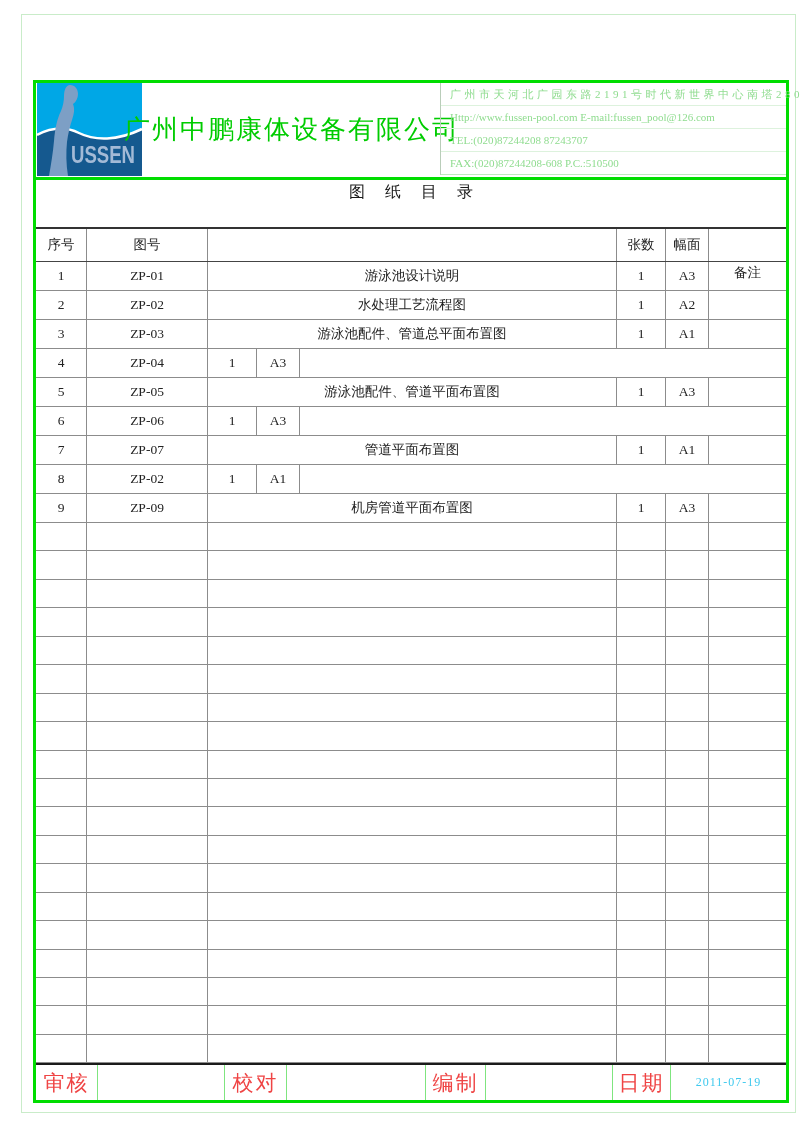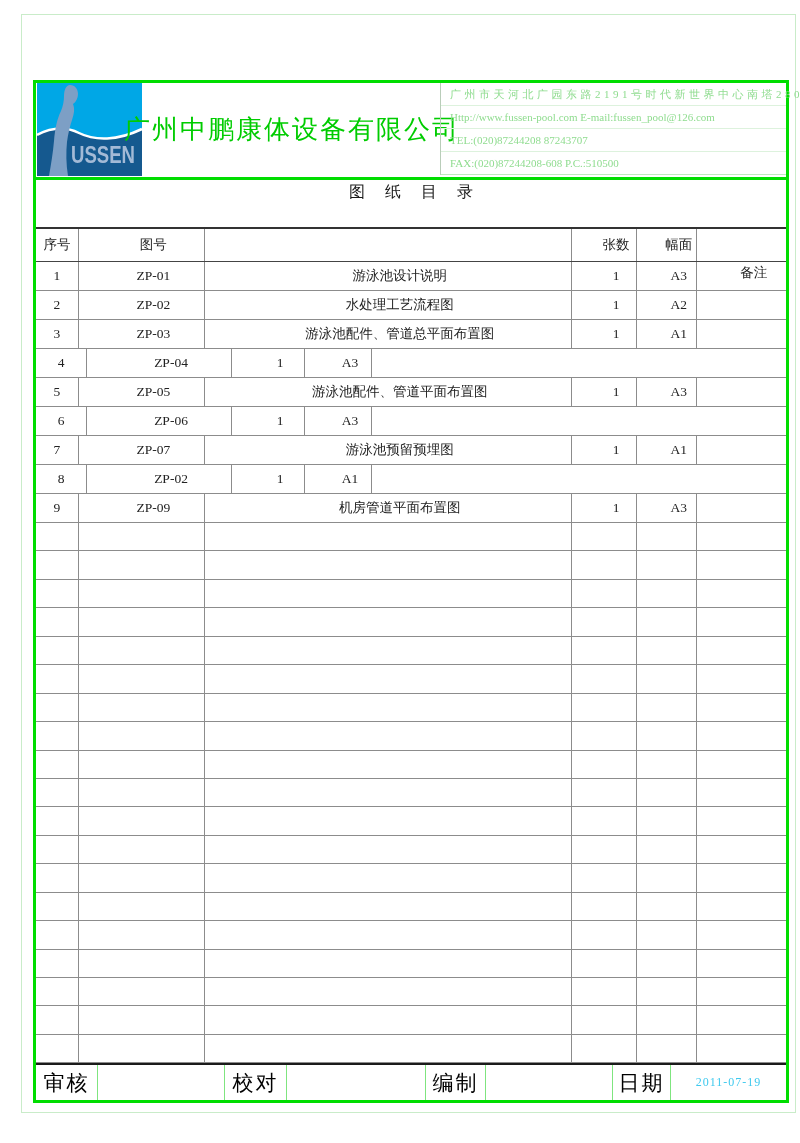--- a/index.html
+++ b/index.html
@@ -32,42 +32,42 @@
 
   
   .doc-title { position:absolute; top:99px; left:0; right:0; text-align:center;
                color:#1a1a1a; font-size:16px; letter-spacing:20px; text-indent:20px; }
 
   
   .sheet-table { position:absolute; left:0; right:0; top:144px; height:836px;
                  border-top:2px solid #333; box-sizing:border-box;
                  display:flex; flex-direction:column; overflow:hidden; }
   .t-row { display:flex; flex:none; height:28.45px; border-bottom:1px solid #8c8c8c;
-           box-sizing:border-box;gap:24px; }
+           box-sizing:border-box; }
   .t-row.head { height:33px; border-bottom:1px solid #444; }
   .t-row.content { height:29px; }
   .t-cell { border-right:1px solid #8c8c8c; box-sizing:border-box; height:100%;
             display:flex; align-items:center; justify-content:center;
             font-size:13.5px; color:#222; overflow:hidden; white-space:nowrap; }
   .t-cell:last-child { border-right:none;margin-top:28px; }
   .c-no    { width:51px; }
   .c-dno   { width:121px; }
   .c-title { width:409px; }
   .c-sheets{ width:49px; }
   .c-format{ width:43px; }
   .c-remark{ width:77px; }
 
   
   .footer-strip { position:absolute; left:0; right:0; bottom:0; height:37px;
                   border-top:2px solid #1a1a1a; box-sizing:border-box; display:flex; }
   .f-cell { border-right:1px solid #7fe57f; box-sizing:border-box;
             display:flex; align-items:center; justify-content:center;
             white-space:nowrap; overflow:hidden; }
   .f-cell:last-child { border-right:none; }
-  .f-label { color:#000000; font-size:21px; letter-spacing:2px; }
+  .f-label { color:#ef4444; font-size:21px; letter-spacing:2px; }
   .f-value { color:#222; font-size:14px; }
   .f-date  { color:#3fc9ee; font-size:12px; letter-spacing:1px; }
   .fw-review-l { width:62px; }  .fw-review-v { width:127px; }
   .fw-proof-l  { width:62px; }  .fw-proof-v  { width:139px; }
   .fw-comp-l   { width:60px; }  .fw-comp-v   { width:127px; }
   .fw-date-l   { width:58px; }  .fw-date-v   { width:115px; }
 </style>
 </head>
 <body>
 
@@ -149,21 +149,21 @@
         <div class="t-row content">
     <div class="t-cell c-no">6</div>
     <div class="t-cell c-dno">ZP-06</div>
     <div class="t-cell c-sheets">1</div>
     <div class="t-cell c-format">A3</div>
     <div class="t-cell c-remark"></div>
   </div>
         <div class="t-row content">
     <div class="t-cell c-no">7</div>
     <div class="t-cell c-dno">ZP-07</div>
-    <div class="t-cell c-title">游泳池预留预埋图</div>
+    <div class="t-cell c-title">管道平面布置图</div>
     <div class="t-cell c-sheets">1</div>
     <div class="t-cell c-format">A1</div>
     <div class="t-cell c-remark"></div>
   </div>
         <div class="t-row content">
     <div class="t-cell c-no">8</div>
     <div class="t-cell c-dno">ZP-02</div>
     <div class="t-cell c-sheets">1</div>
     <div class="t-cell c-format">A1</div>
     <div class="t-cell c-remark"></div>

